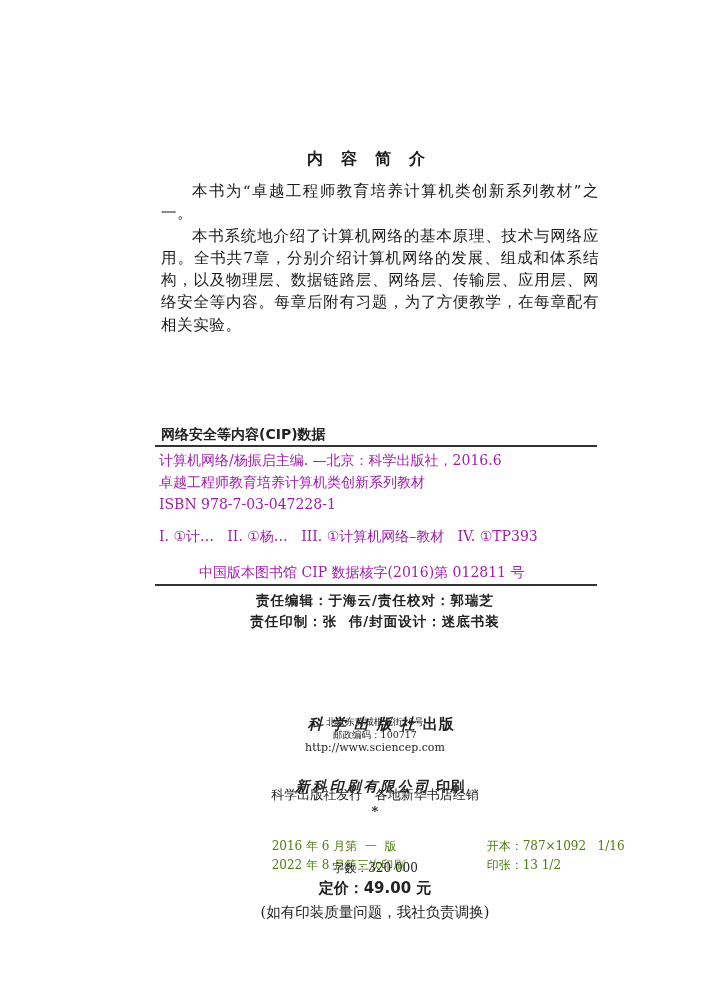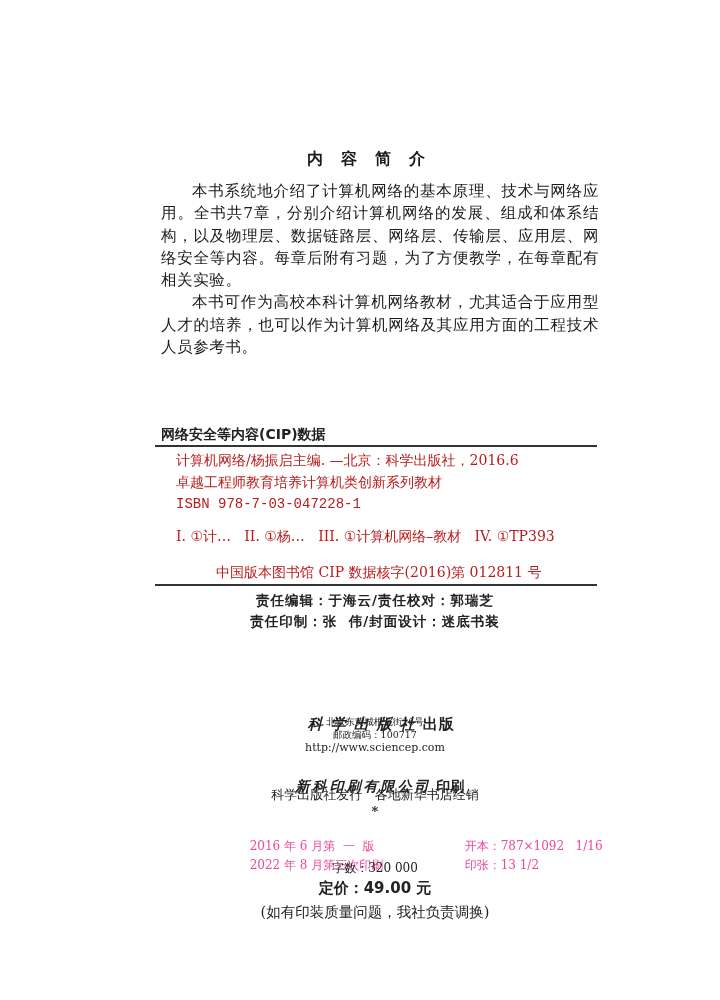--- a/index.html
+++ b/index.html
@@ -57,24 +57,24 @@
     .rule {
       left: 155px;
       width: 442px;
       height: 1.5px;
       background: #333;
     }
     .rule-top { top: 445px; }
     .rule-bottom { top: 584px; }
 
     .cip-line {
-      left: 176px;
+      left: 159px;
       font-size: 14px;
       line-height: 18px;
-      color: #b91c1c;
+      color: #a21caf;
       white-space: pre;
     }
 
     
     .credit {
       left: 0; width: 750px;
       text-align: center;
       font-size: 13.5px;
       line-height: 18px;
       font-weight: bold;
@@ -133,24 +133,24 @@
       font-family: "DejaVu Sans", "Liberation Sans", sans-serif;
     }
     .star {
       top: 805px;
       font-size: 13px;
       line-height: 14px;
       font-weight: bold;
     }
 
     .edition-row {
-      left: 242px;
+      left: 264px;
       font-size: 12px;
       line-height: 16px;
-      color: #ec4899;
+      color: #4d7c0f;
       white-space: pre;
     }
     .edition-row .col-left { display: inline-block; width: 215px; }
     .edition-row .col-right { display: inline-block; }
 
     .word-count {
       top: 860px;
       font-size: 12px;
       line-height: 16px;
     }
@@ -166,30 +166,30 @@
       font-size: 14.5px;
       line-height: 20px;
     }
   </style>
 </head>
 <body>
 
 <div class="abs title">内容简介</div>
 
 <div class="abs summary">
+  <p>本书为“卓越工程师教育培养计算机类创新系列教材”之一。</p>
   <p>本书系统地介绍了计算机网络的基本原理、技术与网络应用。全书共7章，分别介绍计算机网络的发展、组成和体系结构，以及物理层、数据链路层、网络层、传输层、应用层、网络安全等内容。每章后附有习题，为了方便教学，在每章配有相关实验。</p>
-  <p>本书可作为高校本科计算机网络教材，尤其适合于应用型人才的培养，也可以作为计算机网络及其应用方面的工程技术人员参考书。</p>
 </div>
 
 <div class="abs cip-heading">网络安全等内容(CIP)数据</div>
 <div class="abs rule rule-top"></div>
 
 <div class="abs cip-line" style="top:451px;">计算机网络/杨振启主编. —北京：科学出版社，2016.6</div>
 <div class="abs cip-line" style="top:473px;text-align:right;">卓越工程师教育培养计算机类创新系列教材</div>
-<div class="abs cip-line" style="top:495px;font-family:Liberation Mono, monospace;">ISBN 978-7-03-047228-1</div>
+<div class="abs cip-line" style="top:495px;">ISBN 978-7-03-047228-1</div>
 <div class="abs cip-line" style="top:527px;">I. ①计…   II. ①杨…   III. ①计算机网络–教材   IV. ①TP393</div>
 <div class="abs cip-line" style="top:563px;margin-left:40px;">中国版本图书馆 CIP 数据核字(2016)第 012811 号</div>
 
 <div class="abs rule rule-bottom"></div>
 
 <div class="abs credit" style="top:591px;">责任编辑：于海云/责任校对：郭瑞芝</div>
 <div class="abs credit" style="top:612px;">责任印制：张  伟/封面设计：迷底书装</div>
 
 <div class="abs center-line publisher-name">
   <span class="stylized">科学出版社</span><span>出版</span>

